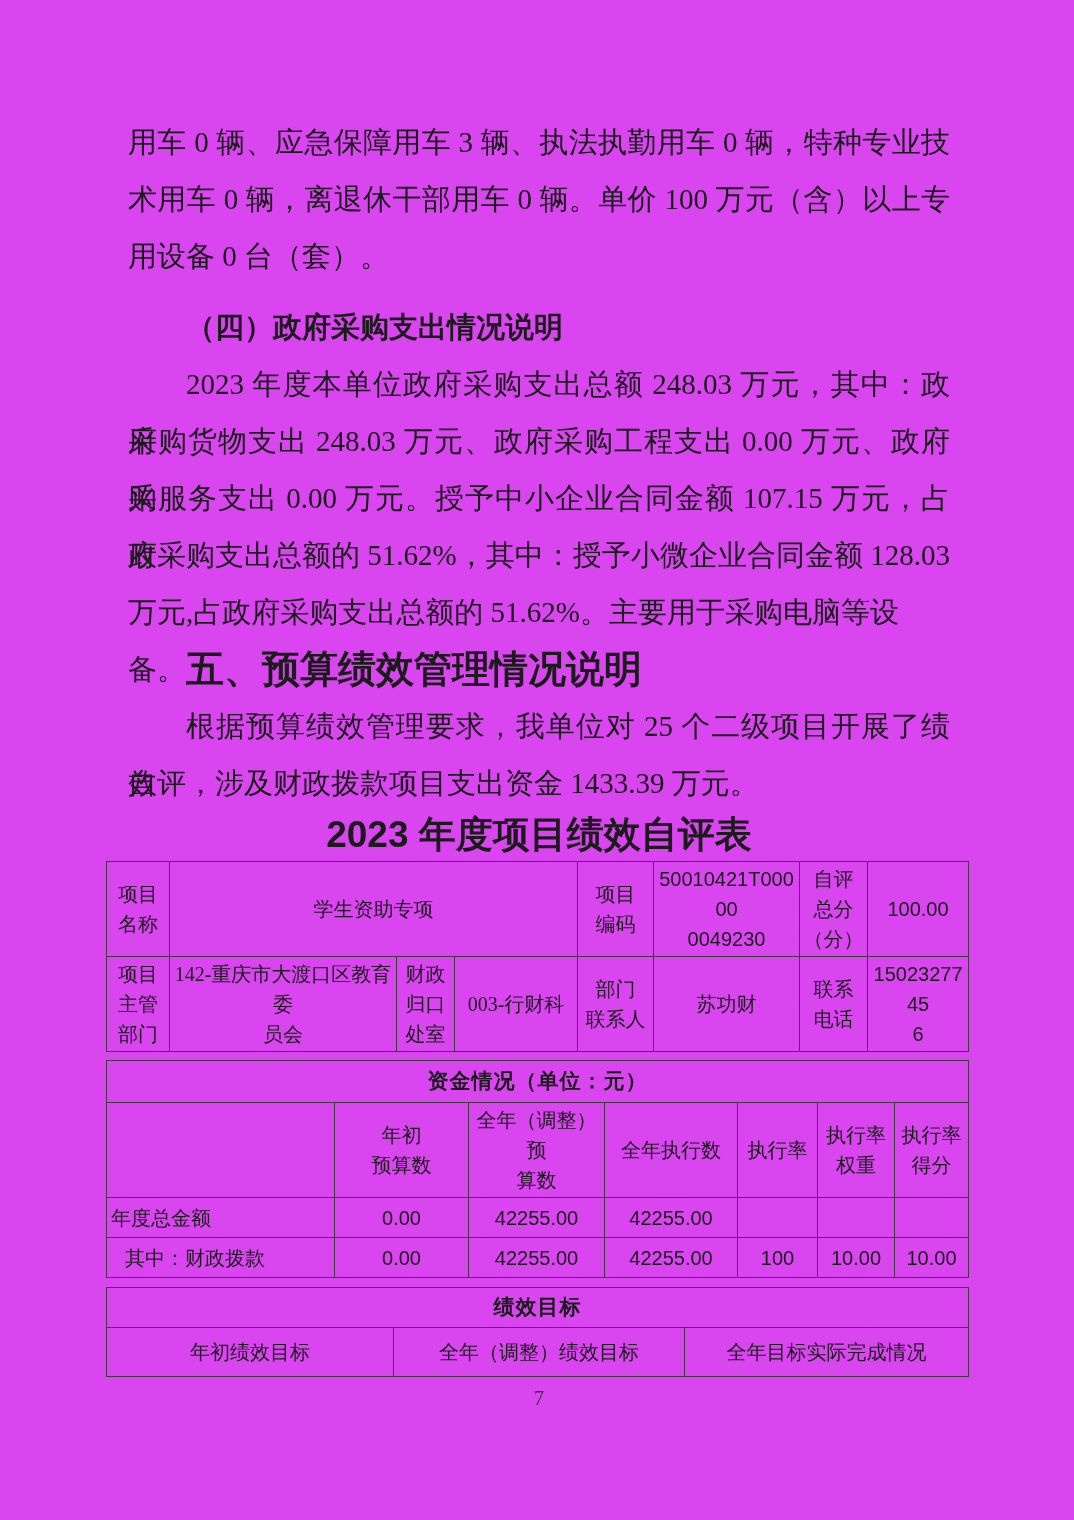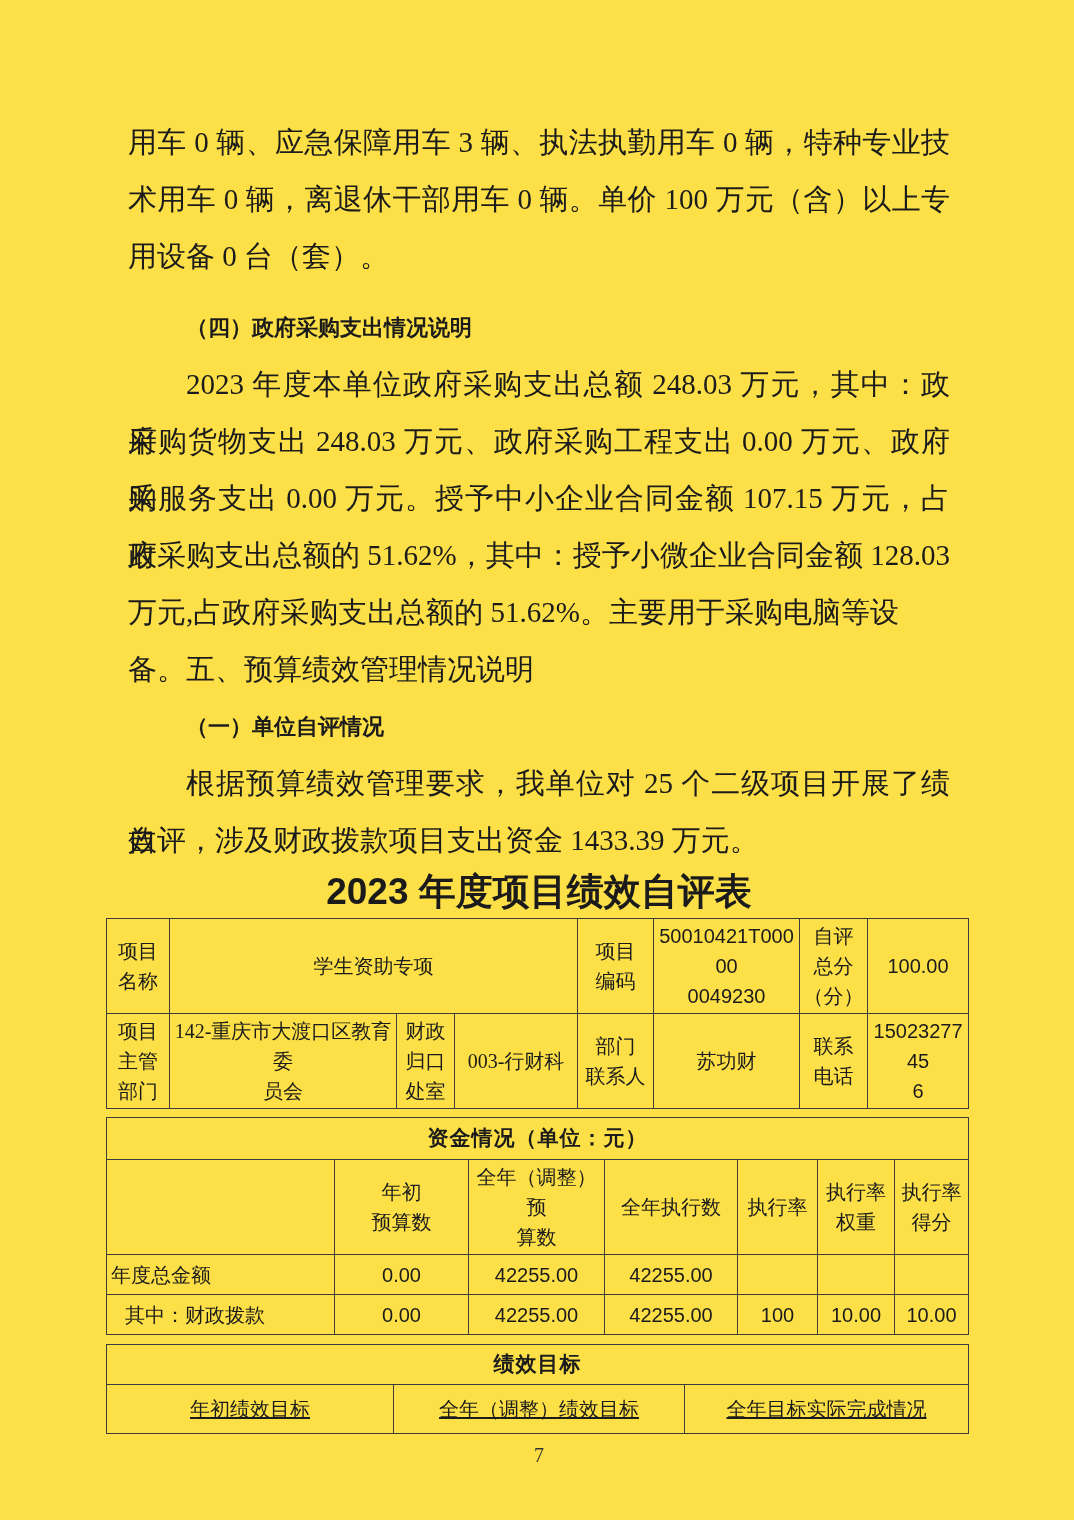--- a/index.html
+++ b/index.html
@@ -1,32 +1,32 @@
 <!DOCTYPE html>
 <html><head>
 <meta charset="utf-8">
 <style>
   html,body { margin:0; padding:0; background:#888; }
   .page {
-    width:1074px; height:1520px; background:#fde047; margin:0 auto;
+    width:1074px; height:1520px; background:#d946ef; margin:0 auto;
     position:relative; overflow:hidden;
     font-family:"Liberation Serif","DejaVu Serif",serif; color:#1b1b1b;
   }
   .doc { padding:114px 124px 0 128px; }
   .line { font-size:29px; height:57px; line-height:57px; }
   .jl { text-align:justify; text-align-last:justify; }
   .ind { text-indent:58px; }
   .h-kai {
-    font-size:22px; font-weight:bold; height:57px; line-height:57px;
+    font-size:29px; font-weight:bold; height:57px; line-height:57px;
     padding-left:58px;
   }
   .h-kai.gap { margin-top:14px; }
   .h-hei {
     font-family:"Liberation Sans","DejaVu Sans",sans-serif;
-    font-size:29px; font-weight:normal; height:57px; line-height:57px;
+    font-size:38px; font-weight:bold; height:57px; line-height:57px;
     padding-left:58px;
   }
   .tbl-title {
     font-family:"Liberation Sans","DejaVu Sans",sans-serif;
     font-size:37px; font-weight:bold; text-align:center;
     height:49px; line-height:46px;
   }
   .tbl-wrap { margin-left:-22px; width:862px; }
   table.t { border-collapse:collapse; table-layout:fixed; width:862px;border-radius:15px; }
   table.t td {
@@ -42,21 +42,21 @@
   .val { font-family:"Liberation Sans","DejaVu Sans",sans-serif; font-size:19px; }
   .code { font-family:"Liberation Sans","DejaVu Sans",sans-serif; font-size:17px; word-break:break-all; }
   .phone { font-family:"Liberation Sans","DejaVu Sans",sans-serif; font-size:17px; word-break:break-all; padding:0 !important;margin-top:8px; }
   .sec { font-weight:bold; font-size:21px !important; letter-spacing:1px; }
   .hA1 td { height:82px; }
   .hA2 td { height:80px; }
   .hB0 td { height:37px; }
   .hB1 td { height:58px; }
   .hB2 td { height:35px; }
   .hC0 td { height:35px; }
-  .hC1 td { height:44px;text-decoration:underline; }
+  .hC1 td { height:44px; }
   .pageno {
     margin-top:8px; text-align:center; font-size:20px; height:26px; line-height:26px;
     color:#333;
   }
 </style>
 </head>
 <body>
 
 <div class="page">
   <div class="doc">
@@ -71,21 +71,20 @@
 
     <div class="para">
       <div class="line jl ind">2023 年度本单位政府采购支出总额 248.03 万元，其中：政府</div>
       <div class="line jl">采购货物支出 248.03 万元、政府采购工程支出 0.00 万元、政府采</div>
       <div class="line jl">购服务支出 0.00 万元。授予中小企业合同金额 107.15 万元，占政</div>
       <div class="line jl">府采购支出总额的 51.62%，其中：授予小微企业合同金额 128.03</div>
       <div class="line">万元,占政府采购支出总额的 51.62%。主要用于采购电脑等设备。</div>
     </div>
 
     <div class="h-hei">五、预算绩效管理情况说明</div>
-    <div class="h-kai">（一）单位自评情况</div>
 
     <div class="para">
       <div class="line jl ind">根据预算绩效管理要求，我单位对 25 个二级项目开展了绩效</div>
       <div class="line">自评，涉及财政拨款项目支出资金 1433.39 万元。</div>
     </div>
 
     <div class="tbl-title">2023 年度项目绩效自评表</div>
 
     <div class="tbl-wrap">
 

